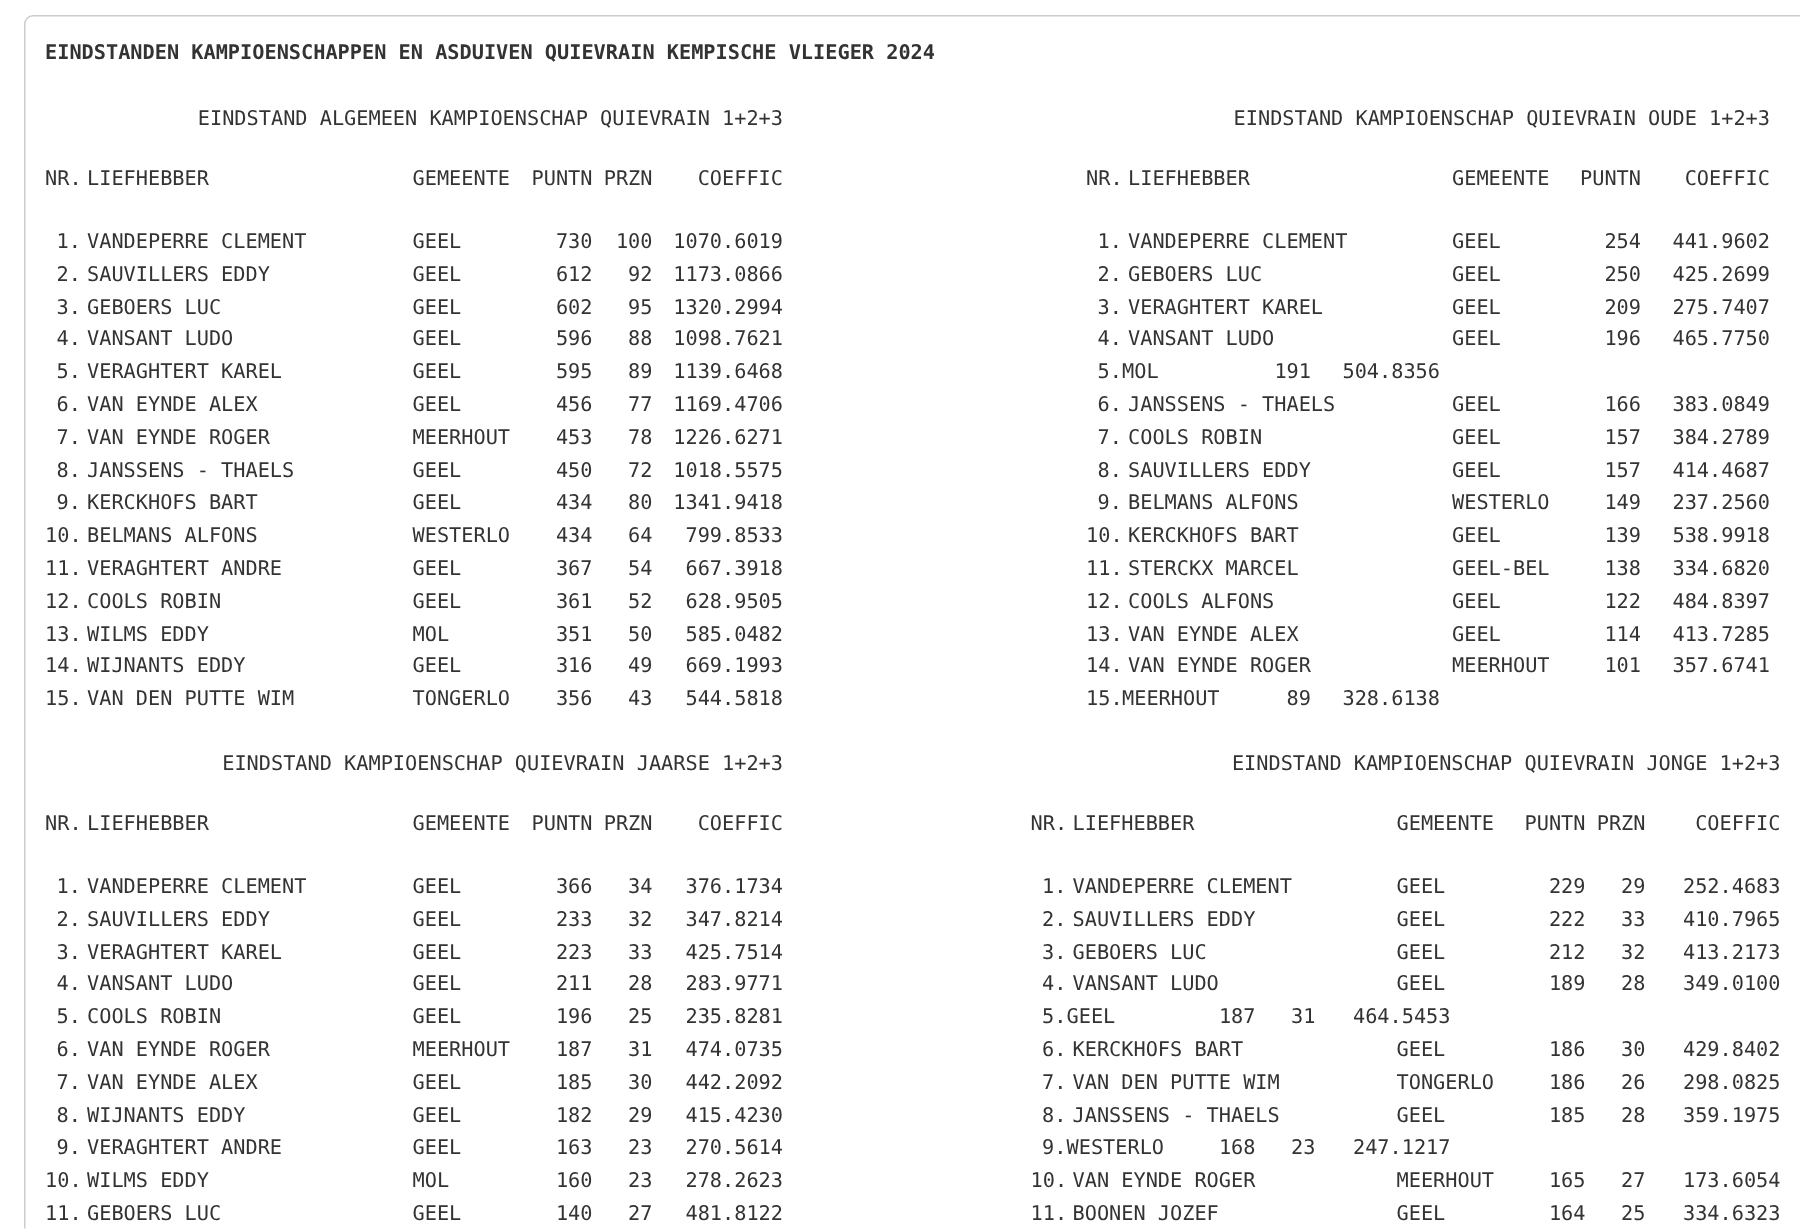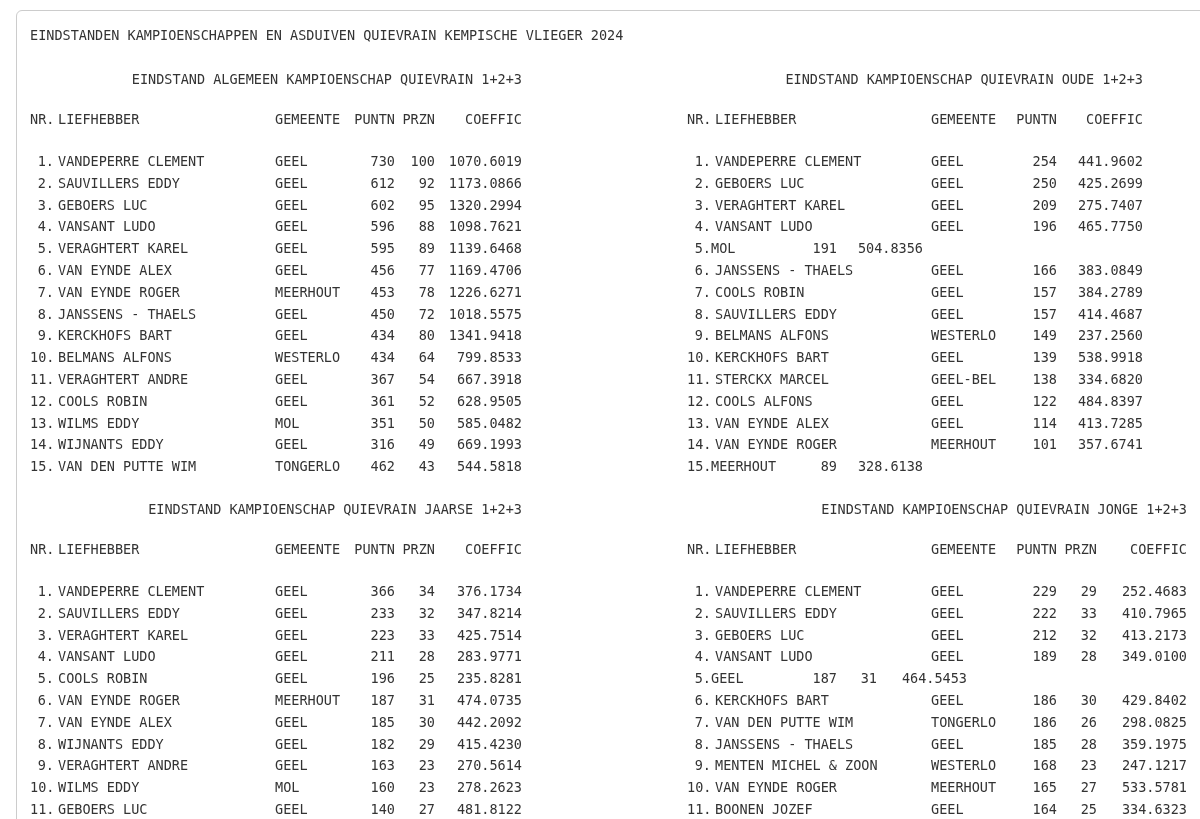--- a/index.html
+++ b/index.html
@@ -14,25 +14,25 @@
   }
   .frame {
     position: absolute;
     left: 16px; top: 10px;
     width: 1300px; height: 920px;
     border: 1px solid #cccccc;
     border-radius: 6px;
     background: #ffffff;
   }
   .abs { position: absolute; white-space: pre; }
-  #main-title { left: 30px; top: 24px; line-height: 22px; font-weight: normal; }
+  #main-title { left: 30px; top: 24px; line-height: 22px; font-weight: bold; }
 
   .tblock { position: absolute; }
   #tbl-0 { left: 30px;  top: 68px; }
-  #tbl-1 { left: 687px; top: 68px; }
+  #tbl-1 { left: 724px; top: 68px; }
   #tbl-2 { left: 30px;  top: 498px; }
   #tbl-3 { left: 687px; top: 498px; }
 
   .tbl-title { height: 22px; line-height: 22px; white-space: pre; text-align: right; }
   .thead { display: flex; margin-top: 18px; height: 22px; line-height: 22px; }
   .rows  { margin-top: 21px; }
   .trow  { display: flex; height: 21.8px; line-height: 21.8px; }
   .cell  { white-space: pre; display: block; flex: none; }
 
   
@@ -185,21 +185,21 @@
         <span class="cell c1">WIJNANTS EDDY</span>
         <span class="cell c2">GEEL</span>
         <span class="cell c3">316</span>
         <span class="cell c4">49</span>
         <span class="cell c5">669.1993</span>
       </div>
       <div class="trow">
         <span class="cell c0">15.</span>
         <span class="cell c1">VAN DEN PUTTE WIM</span>
         <span class="cell c2">TONGERLO</span>
-        <span class="cell c3">462</span>
+        <span class="cell c3">356</span>
         <span class="cell c4">43</span>
         <span class="cell c5">544.5818</span>
       </div>
     </div>
 </div>
 
 <div id="tbl-1" class="tblock fmt-b">
   <div class="tbl-title">EINDSTAND KAMPIOENSCHAP QUIEVRAIN OUDE 1+2+3</div>
   <div class="thead">
       <span class="cell c0">NR.</span>
@@ -486,33 +486,32 @@
       <div class="trow">
         <span class="cell c0">8.</span>
         <span class="cell c1">JANSSENS - THAELS</span>
         <span class="cell c2">GEEL</span>
         <span class="cell c3">185</span>
         <span class="cell c4">28</span>
         <span class="cell c5">359.1975</span>
       </div>
       <div class="trow">
         <span class="cell c0">9.</span>
-        <span class="cell c1">MENTEN MICHEL &amp; ZOON</span>
         <span class="cell c2">WESTERLO</span>
         <span class="cell c3">168</span>
         <span class="cell c4">23</span>
         <span class="cell c5">247.1217</span>
       </div>
       <div class="trow">
         <span class="cell c0">10.</span>
         <span class="cell c1">VAN EYNDE ROGER</span>
         <span class="cell c2">MEERHOUT</span>
         <span class="cell c3">165</span>
         <span class="cell c4">27</span>
-        <span class="cell c5">533.5781</span>
+        <span class="cell c5">173.6054</span>
       </div>
       <div class="trow">
         <span class="cell c0">11.</span>
         <span class="cell c1">BOONEN JOZEF</span>
         <span class="cell c2">GEEL</span>
         <span class="cell c3">164</span>
         <span class="cell c4">25</span>
         <span class="cell c5">334.6323</span>
       </div>
     </div>

